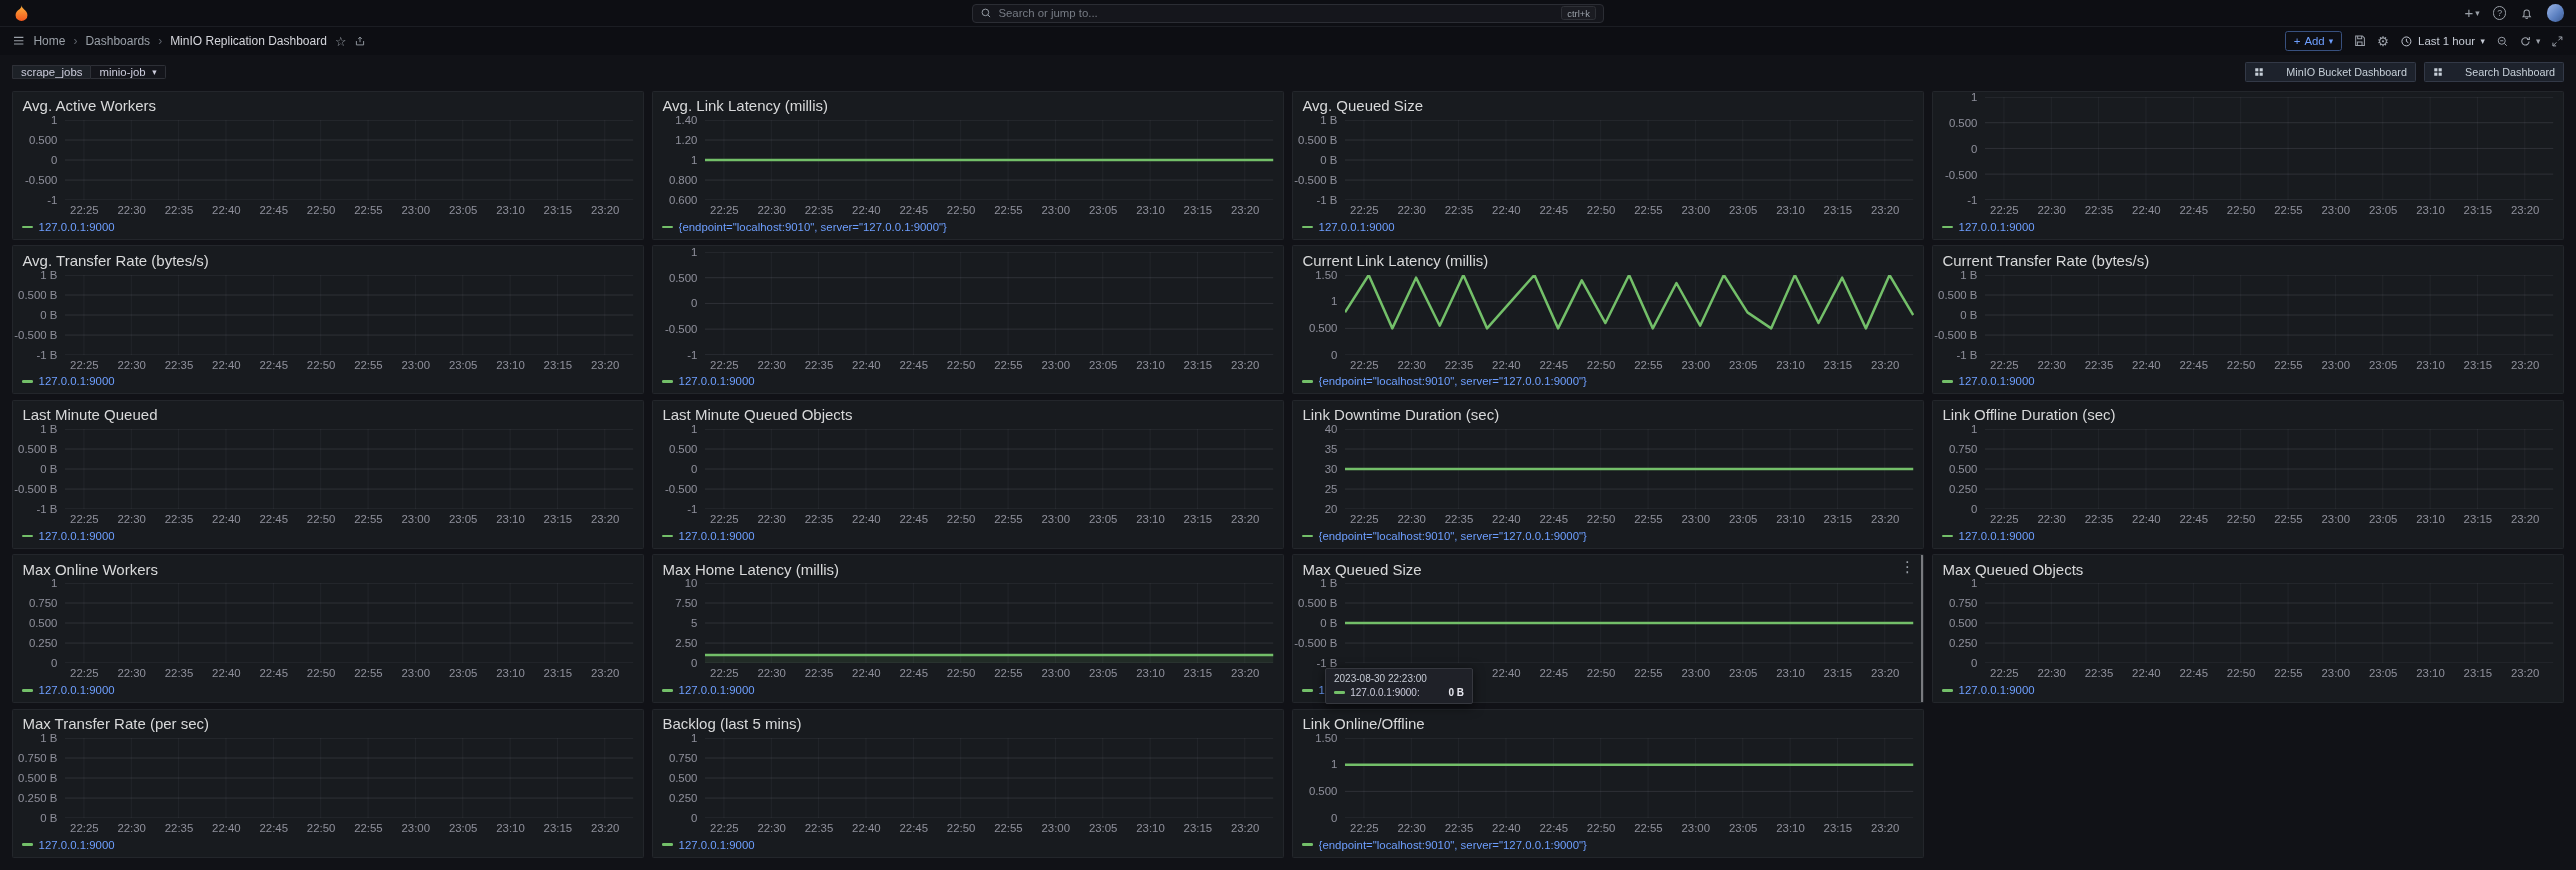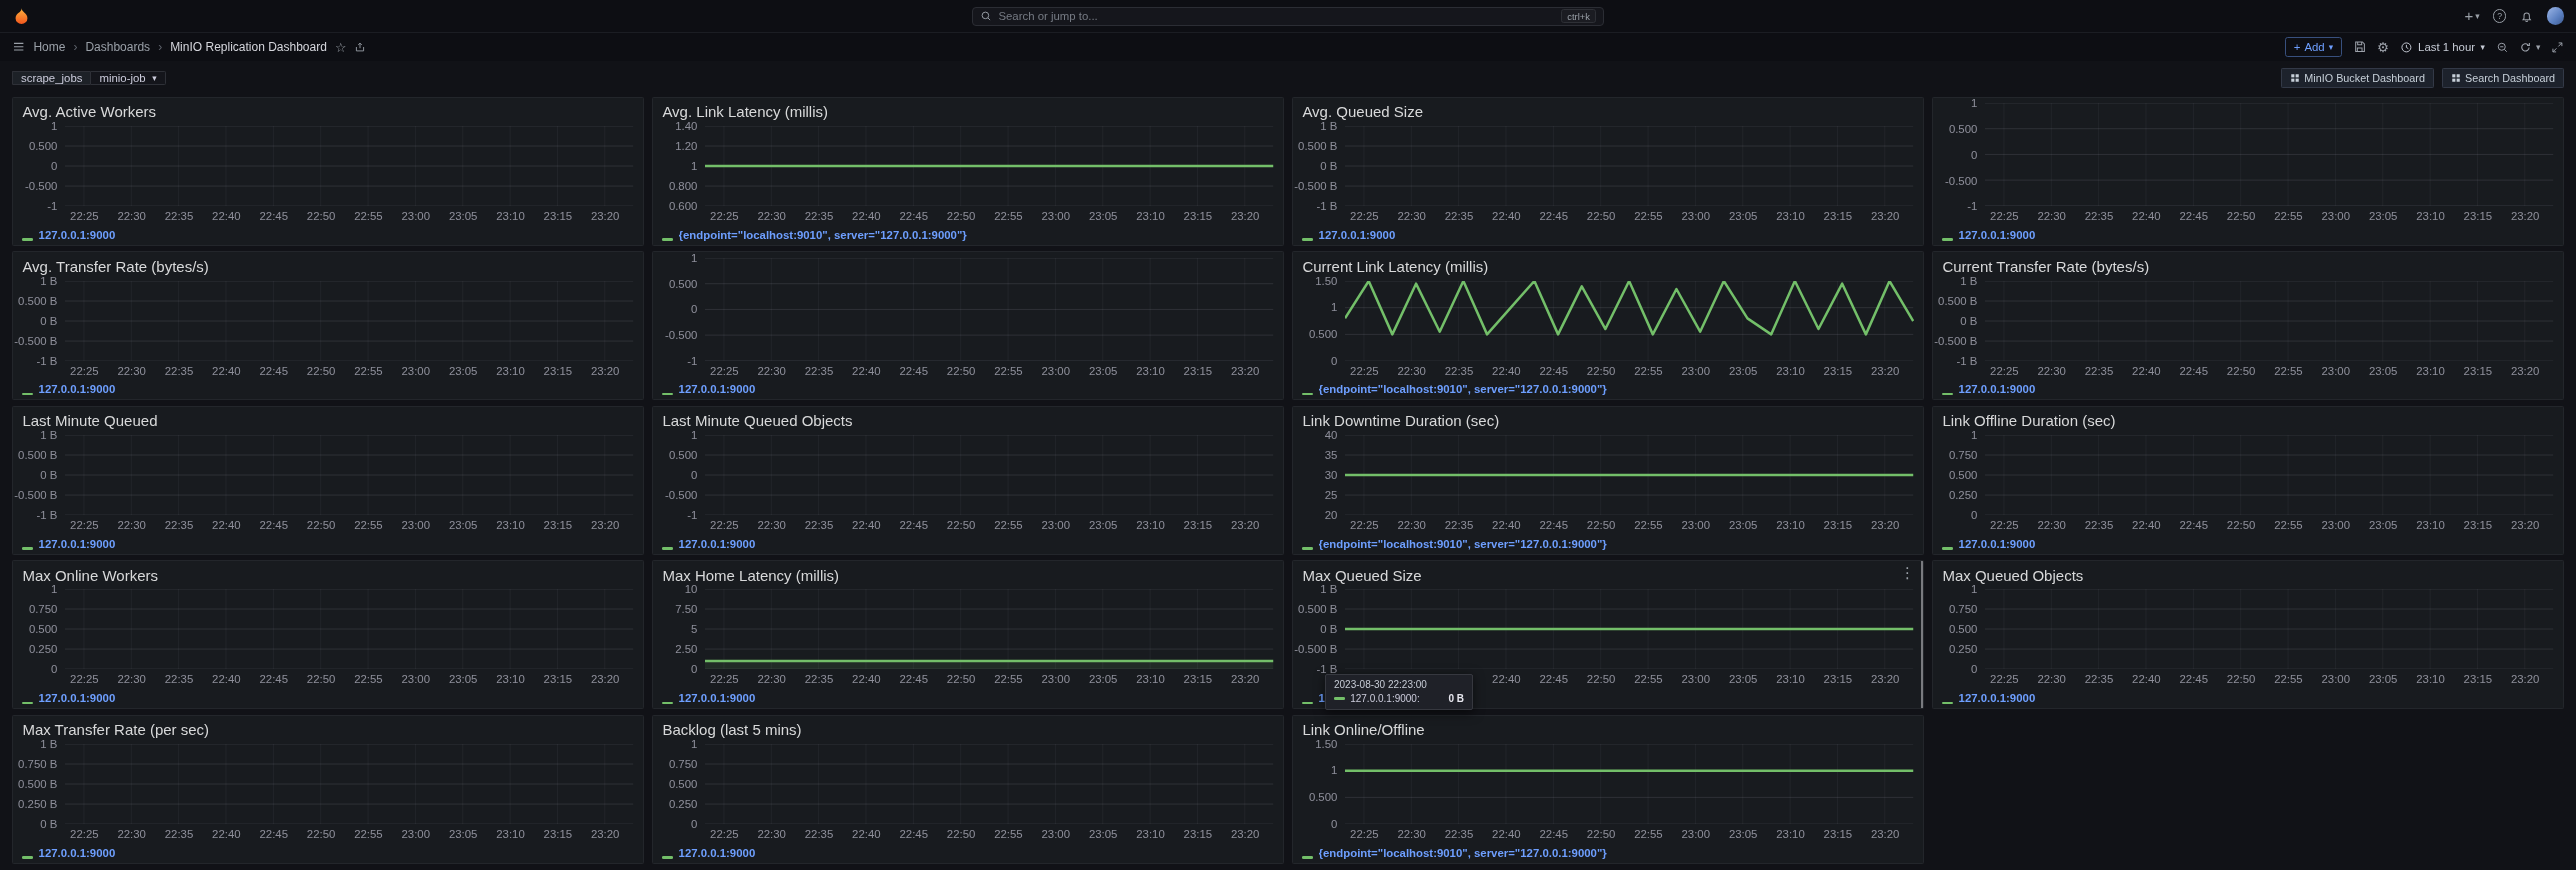--- a/index.html
+++ b/index.html
@@ -7,21 +7,21 @@
     width: 2576px; height: 870px;
     background: #111217;
     font-family: "Liberation Sans", "DejaVu Sans", sans-serif;
     color: #ccccdc;
     overflow: hidden;
   }
   svg { display: block; }
 
   
   .topnav {
-    height: 33px; background: #0d0e13; border-bottom: 0.7px solid #1b1d23;
+    height: 27px; background: #0d0e13; border-bottom: 0.7px solid #1b1d23;
     display: flex; align-items: center; padding: 1px 12px; position: relative;
   }
   .logo { width: 19px; height: 19px; cursor: pointer; }
   .topnav-center { position: absolute; left: 50%; transform: translateX(-50%); }
   .search-box {
     width: 632px; height: 19px; background: #15161c; border: 0.7px solid #2b2d34;
     border-radius: 4px; display: flex; align-items: center; gap: 6.7px; padding: 0 6.7px;
     color: #9aa0a8; cursor: text;
   }
   .search-box .ph { flex: 1; font-size: 11.4px; color: #767b84; }
@@ -71,21 +71,21 @@
     border-radius: 1.3px 0 0 1.3px; padding: 0 8px; display: flex; align-items: center;
     font-size: 11.4px; color: #ccccdc;
   }
   .var-value {
     background: #14151b; border: 0.7px solid #2e3037; border-radius: 0 1.3px 1.3px 0;
     padding: 0 8px; display: flex; align-items: center; gap: 6.7px; font-size: 11.4px; color: #ccccdc;
   }
   .dash-links { margin-left: auto; display: flex; gap: 8px; }
   .dash-link {
     height: 20px; background: #1d222c; border: 0.7px solid #333947; border-radius: 1.3px;
-    display: flex; align-items: center; gap: 4px; padding: 0 8px;
+    display: flex; align-items: center; gap: 22px; padding: 0 8px;
     font-size: 10.8px; color: #c7d0d9; cursor: pointer;
   }
 
   
   .dashboard {
     padding: 5.4px 12px 6.7px;
     display: grid; grid-template-columns: repeat(4, 1fr);
     gap: 5.4px 8px; grid-auto-rows: 149px;
   }
   .panel {
@@ -102,21 +102,21 @@
   .y-axis {
     width: 43px; display: flex; flex-direction: column; justify-content: space-between;
     align-items: flex-end; padding-right: 8px;
     font-size: 11.4px; color: rgba(204,204,220,0.65);
   }
   .ytick { height: 0; display: flex; align-items: center; white-space: nowrap; }
   .plot { flex: 1; position: relative; }
   .plot svg { position: absolute; inset: 0; width: 100%; height: 100%; }
   .x-axis { height: 17.5px; position: relative; margin-left: 43px; font-size: 11.4px; color: rgba(204,204,220,0.65); }
   .xtick { position: absolute; top: 4px; transform: translateX(-50%); white-space: nowrap; }
-  .legend-row { height: 16px; display: flex; align-items: flex-end; gap: 5.4px; margin-top: 1.3px; font-weight: bold; }
+  .legend-row { height: 16px; display: flex; align-items: center; gap: 5.4px; margin-top: 1.3px; }
   .legend-swatch { width: 10.8px; height: 2.7px; border-radius: 1.3px; background: #73bf69; flex: 0 0 auto; }
   .legend-label { font-size: 11.4px; color: #6e9fff; cursor: pointer; white-space: nowrap; overflow: hidden; text-overflow: ellipsis; }
 
   .chart-tooltip {
     position: absolute; left: 32px; top: 113px; z-index: 6;
     background: #1f2128; border: 0.7px solid #36383f; border-radius: 2px;
     padding: 4px 8px 4.7px; box-shadow: 0 2.7px 10.8px rgba(0,0,0,0.55);
     font-size: 10px; min-width: 148px;
   }
   .tt-time { color: #c7ccd6; margin-bottom: 2.7px; white-space: nowrap; }

